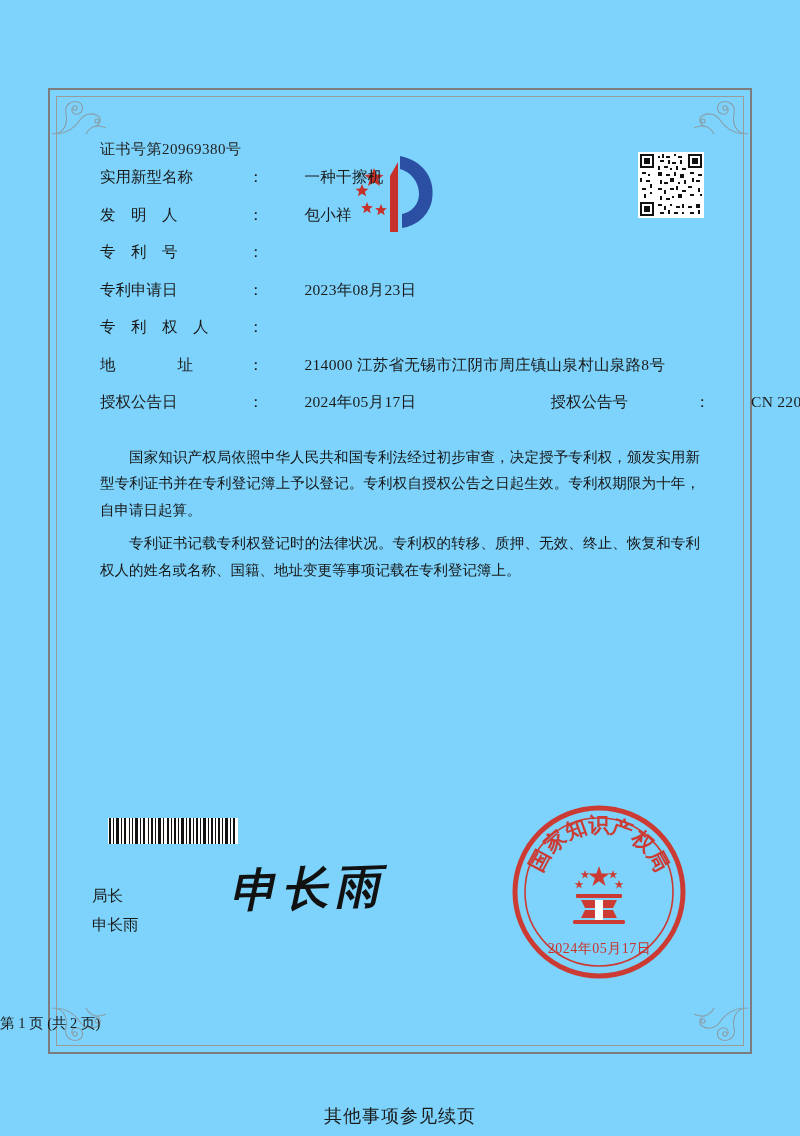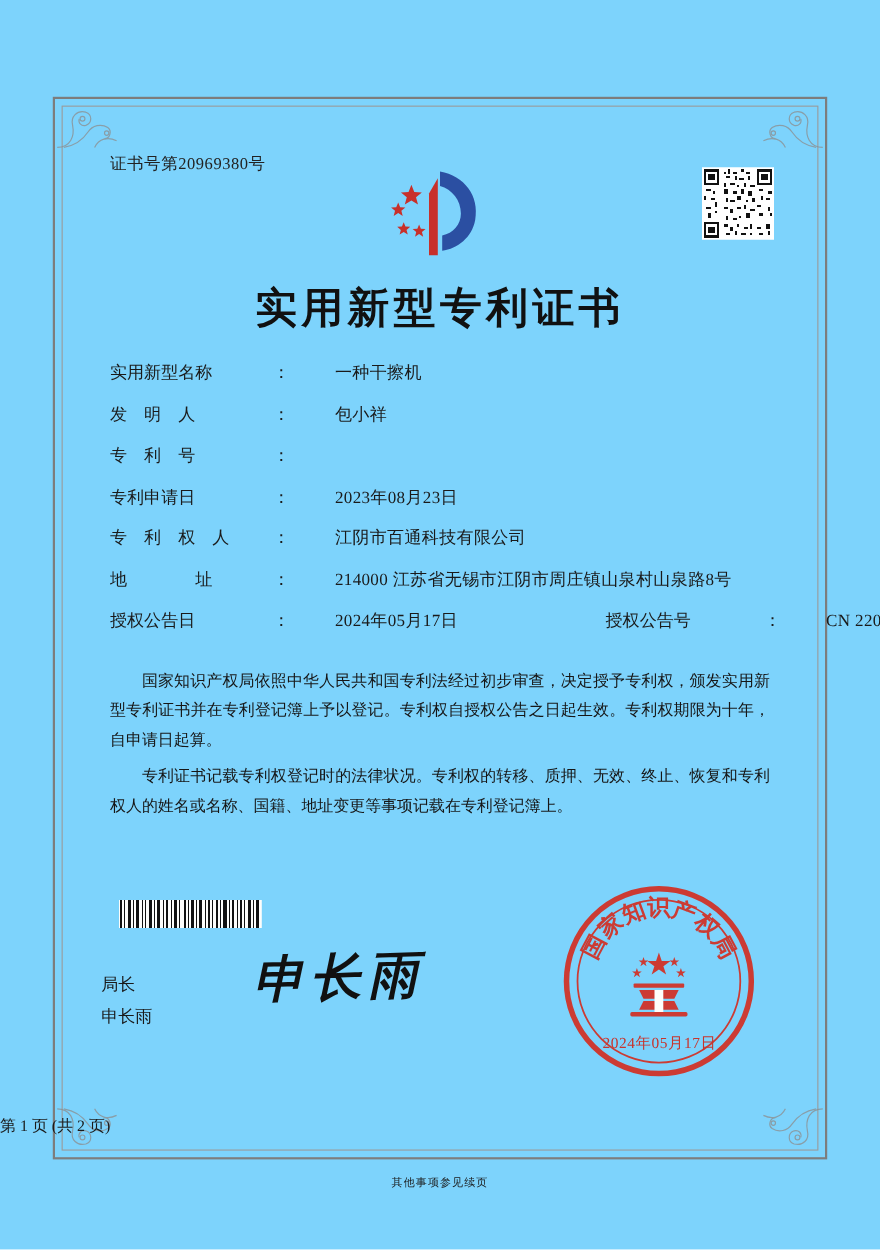--- a/index.html
+++ b/index.html
@@ -201,23 +201,23 @@
     position: absolute;
     left: 0; right: 0;
     top: 1014px;
     text-align: left;
     font-size: 14.5px;
     color: #1a1a1a;
   }
   .footer-note {
     position: absolute;
     left: 0; right: 0;
-    top: 1068px;
+    top: 1104px;
     text-align: center;
-    font-size: 10px;
+    font-size: 18px;
     color: #1a1a1a;
     letter-spacing: 1px;
   }
 </style>
 </head>
 <body>
 
 <div class="page">
 
   <div class="border-outer"></div>
@@ -363,21 +363,20 @@
         <rect x="22" y="30" width="1" height="1"></rect>
           <rect x="26" y="30" width="2" height="1"></rect>
         <rect x="30" y="29" width="1" height="2"></rect>
       </g>
     </svg>
   </div>
 
   <div class="content">
     <div class="cert-no">证书号第20969380号</div>
 
-    <div class="title">实用新型专利证书</div>
 
     <div class="fields">
 
       <div class="field-row">
         <span class="f-label">实用新型名称</span>
         <span class="f-colon">：</span>
         <span class="f-value">一种干擦机</span>
       </div>
 
       <div class="field-row">
@@ -393,21 +392,20 @@
 
       <div class="field-row">
         <span class="f-label">专利申请日</span>
         <span class="f-colon">：</span>
         <span class="f-value">2023年08月23日</span>
       </div>
 
       <div class="field-row">
         <span class="f-label">专　利　权　人</span>
         <span class="f-colon">：</span>
-        <span class="f-value">江阴市百通科技有限公司</span>
       </div>
 
       <div class="field-row">
         <span class="f-label">地　　　　址</span>
         <span class="f-colon">：</span>
         <span class="f-value">214000 江苏省无锡市江阴市周庄镇山泉村山泉路8号</span>
       </div>
 
       <div class="field-row dual">
         <span class="f-label">授权公告日</span>

